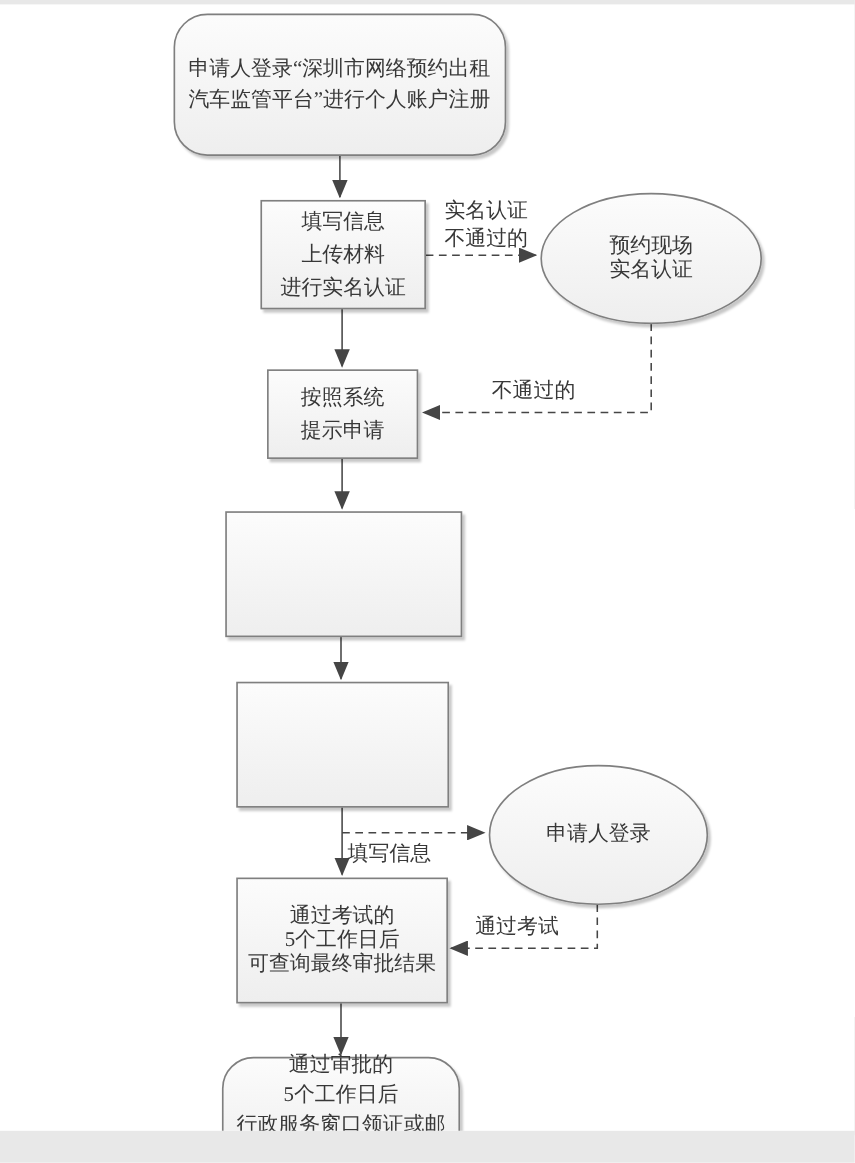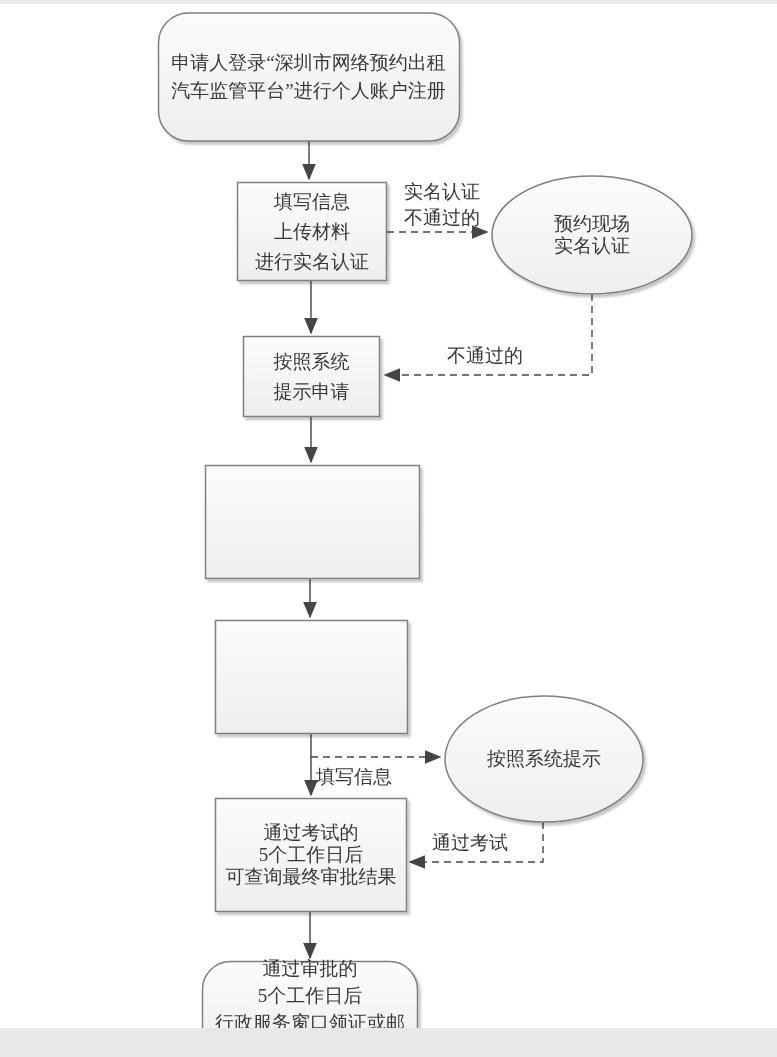--- a/index.html
+++ b/index.html
@@ -111,21 +111,21 @@
 进行实名认证</div>
 
   <div class="node-text" style="left:492px;top:172px;width:200px;height:118px;">预约现场
 实名认证</div>
 
   <div class="node-text" style="left:243px;top:332px;width:137px;height:81px;line-height:30px;">按照系统
 提示申请</div>
 
 
 
-  <div class="node-text" style="left:445px;top:692px;width:198px;height:126px;">按照系统提示</div>
+  <div class="node-text" style="left:445px;top:692px;width:198px;height:126px;">申请人登录</div>
 
   <div class="node-text" style="left:215px;top:794px;width:192px;height:114px;">通过考试的
 5个工作日后
 可查询最终审批结果</div>
 
   <div class="node-text" style="left:202px;top:957px;width:216px;height:96px;line-height:27px;">通过审批的
 5个工作日后
 行政服务窗口领证或邮
 寄送达</div>
 

